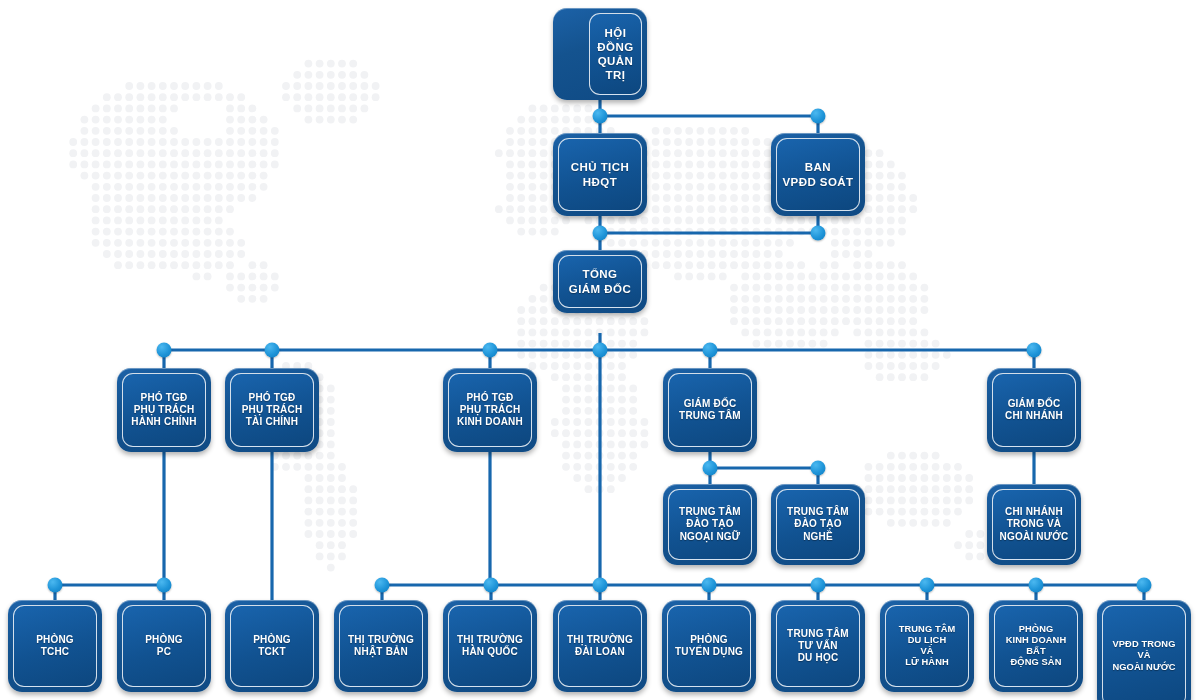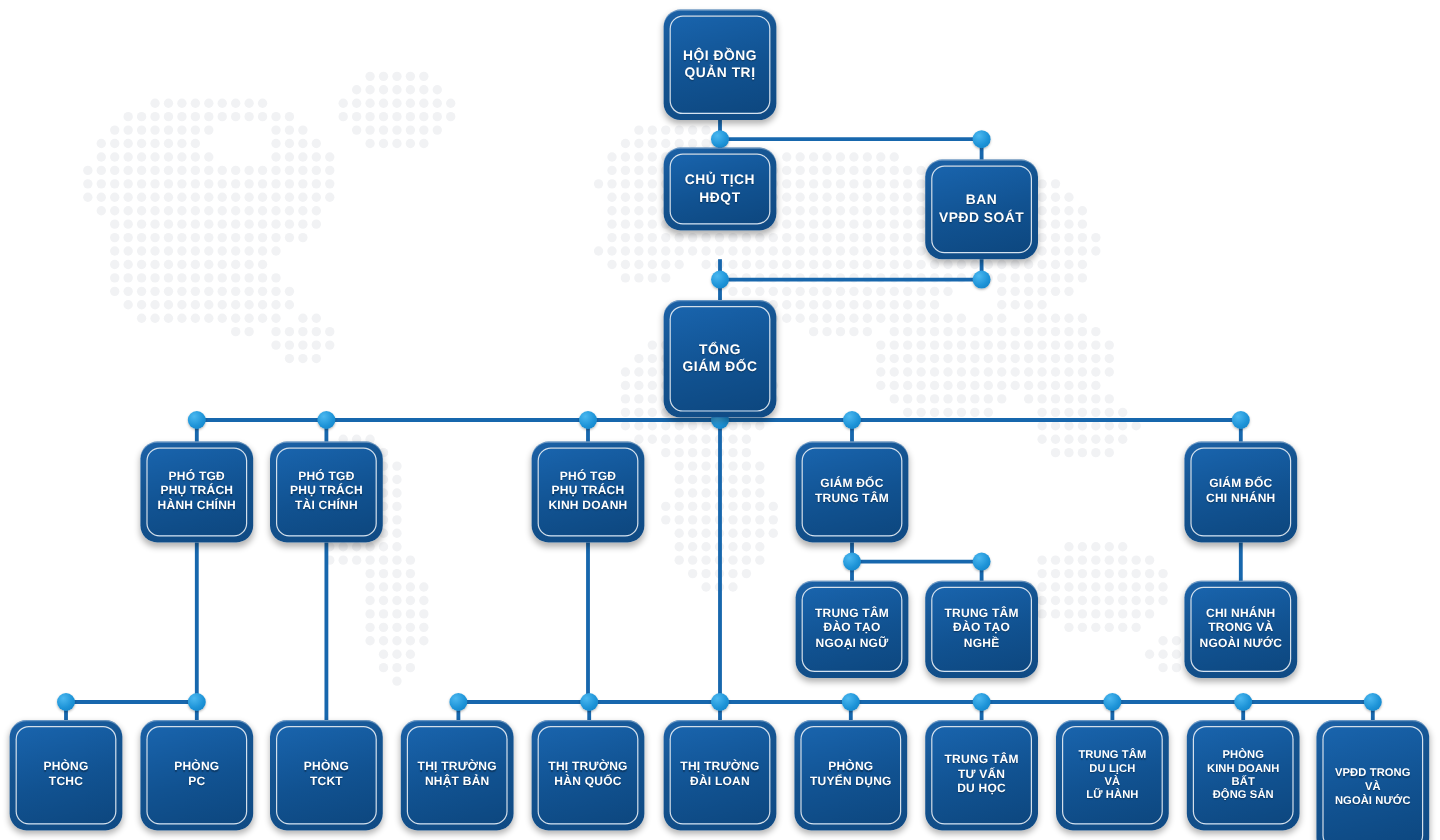--- a/index.html
+++ b/index.html
@@ -1328,42 +1328,42 @@
   <span class="node" style="left:600px; top:585px;"></span>
   <span class="node" style="left:709px; top:585px;"></span>
   <span class="node" style="left:818px; top:585px;"></span>
   <span class="node" style="left:927px; top:585px;"></span>
   <span class="node" style="left:1036px; top:585px;"></span>
   <span class="node" style="left:1144px; top:585px;"></span>
 </div>
 
 <div>
 
-  <div class="box lv1" style="left:553px; top:8px; width:94px; height:92px;">
+  <div class="box lv1" style="left:553px; top:8px; width:94px; height:92px;padding-left:36px;">
     <div class="inner">
       <span class="label">HỘI ĐỒNG
 QUẢN TRỊ</span>
     </div>
   </div>
 
-  <div class="box lv1" style="left:553px; top:123px; width:94px; height:69px;">
+  <div class="box lv1" style="left:553px; top:133px; width:94px; height:83px;">
     <div class="inner">
       <span class="label">CHỦ TỊCH
 HĐQT</span>
     </div>
   </div>
 
   <div class="box lv1" style="left:771px; top:133px; width:94px; height:83px;">
     <div class="inner">
       <span class="label">BAN
 VPĐD SOÁT</span>
     </div>
   </div>
 
-  <div class="box lv1" style="left:553px; top:250px; width:94px; height:98px;">
+  <div class="box lv1" style="left:553px; top:250px; width:94px; height:63px;">
     <div class="inner">
       <span class="label">TỔNG
 GIÁM ĐỐC</span>
     </div>
   </div>
 
   <div class="box small" style="left:117px; top:368px; width:94px; height:84px;">
     <div class="inner">
       <span class="label">PHÓ TGĐ
 PHỤ TRÁCH

